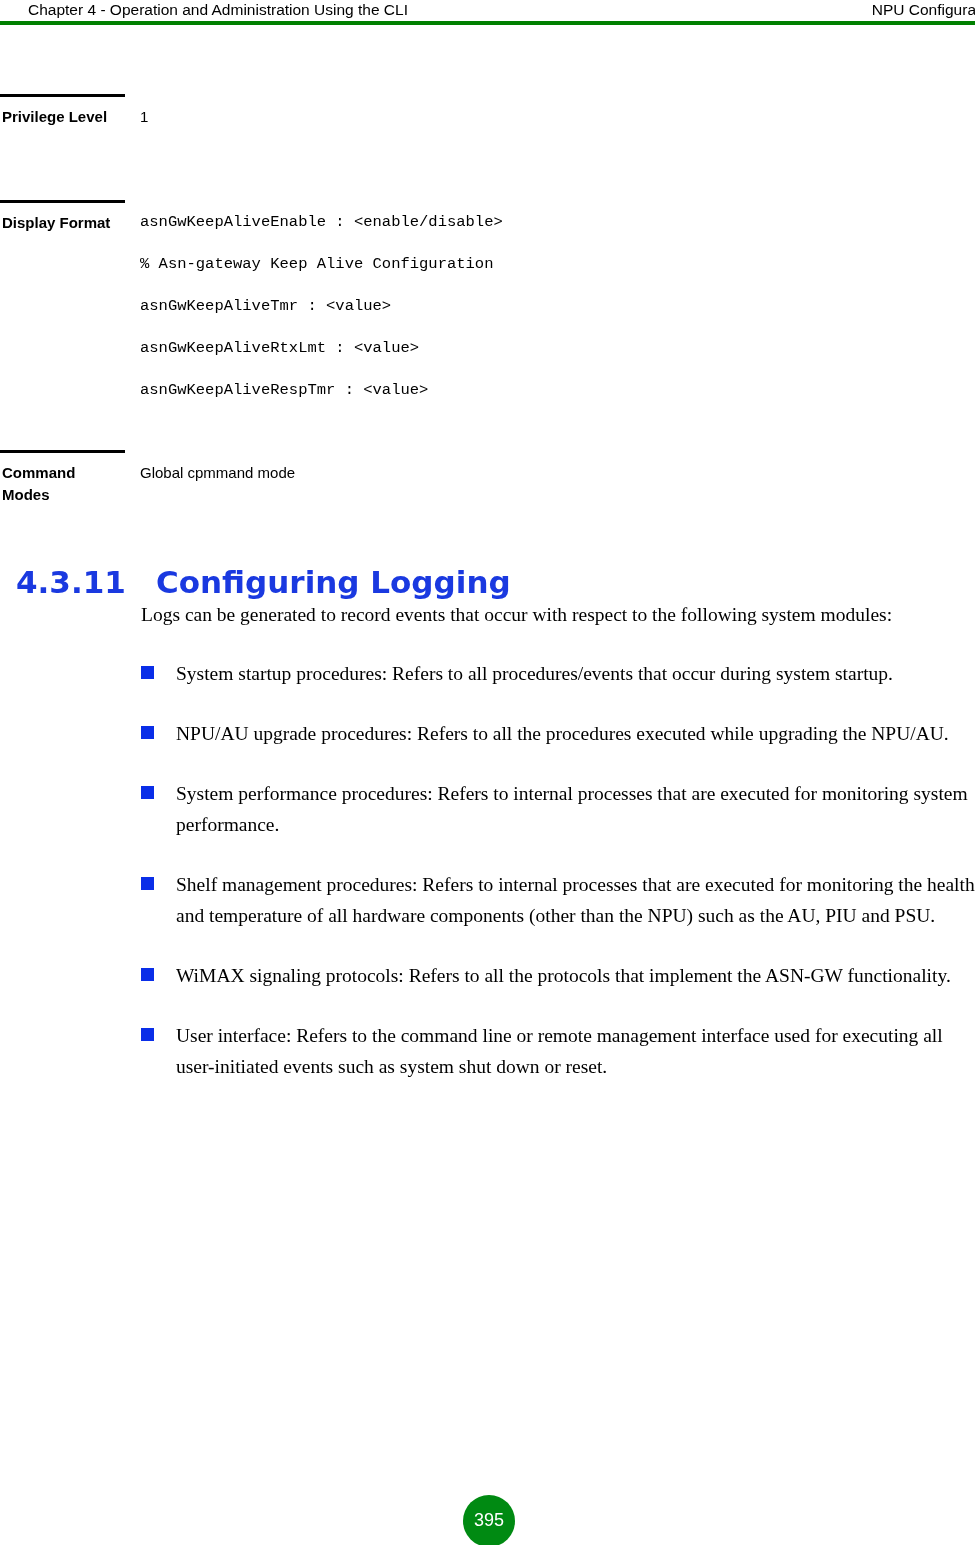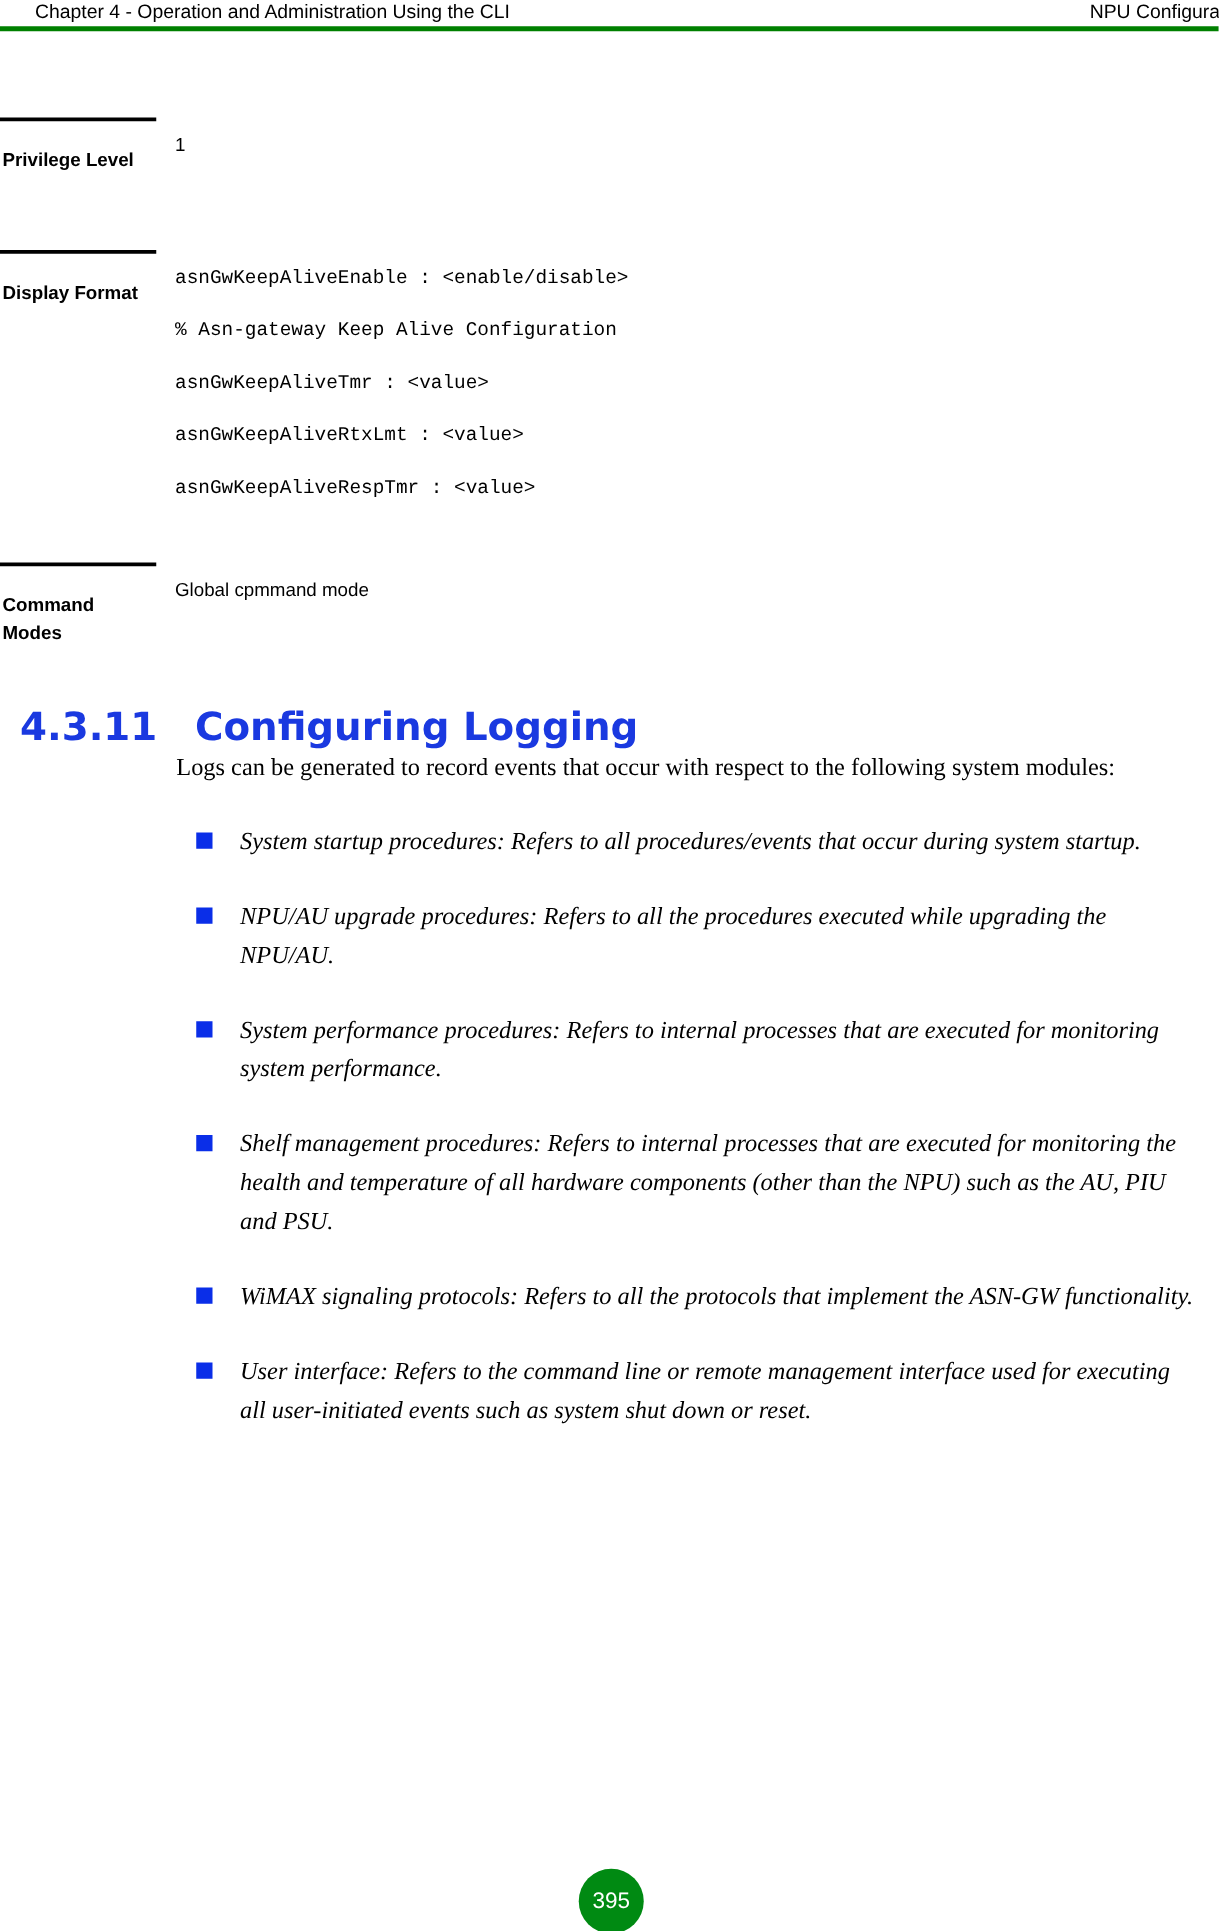--- a/index.html
+++ b/index.html
@@ -55,21 +55,21 @@
   .cmd-row {
     position: relative;
     display: flex;
     align-items: flex-start;
   }
   .cmd-row .rule-cell {
     width: 125px;
     flex: 0 0 125px;
     border-top: 3px solid #000000;
     box-sizing: border-box;
-    padding-top: 21px;
+    padding-top: 9px;
   }
   .cmd-row .label {
     font-family: "Liberation Sans", sans-serif;
     font-weight: bold;
     font-size: 15px;
     line-height: 22px;
     color: #000000;
     padding-left: 2px;
   }
   .cmd-row .value-cell {
@@ -125,23 +125,22 @@
   }
   .body-para {
     font-family: "Liberation Serif", serif;
     font-size: 19.5px;
     line-height: 31px;
     color: #000000;
     margin: 0 0 28px 0;
   }
   .bullet-list {
     list-style: none;
-    margin: 16px;
+    margin: 0;
     padding: 0;
-    font-style: italic;
   }
   .bullet-item {
     position: relative;
     padding-left: 35px;
     margin-bottom: 29px;
     font-family: "Liberation Serif", serif;
     font-size: 19.5px;
     line-height: 31px;
     color: #000000;
   }

